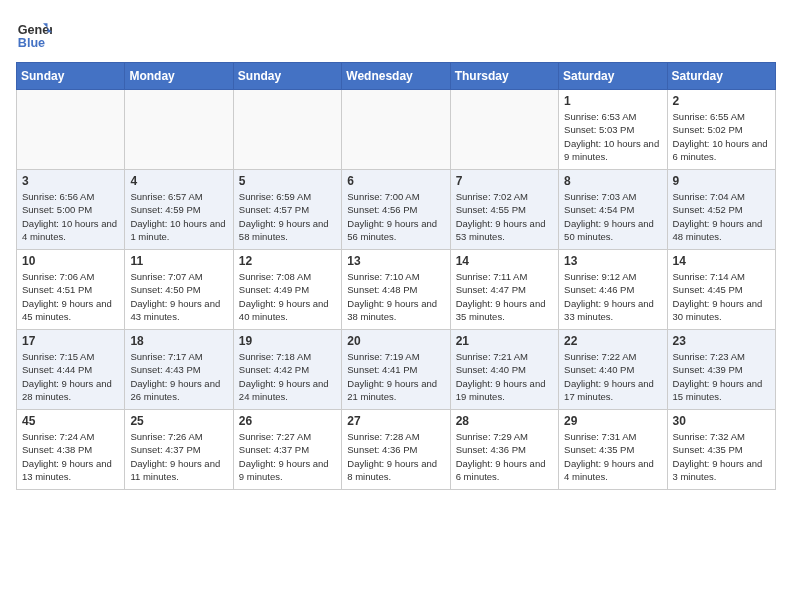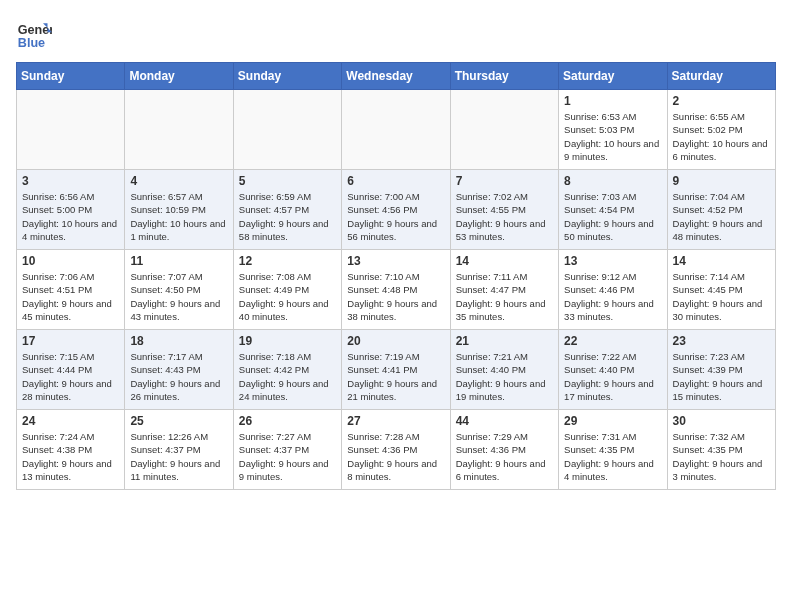--- a/index.html
+++ b/index.html
@@ -137,21 +137,21 @@
       <tr>
         <td>
           <span class="day-number">3</span>
           <div class="day-info">Sunrise: 6:56 AM
 Sunset: 5:00 PM
 Daylight: 10 hours and 4 minutes.</div>
         </td>
         <td>
           <span class="day-number">4</span>
           <div class="day-info">Sunrise: 6:57 AM
-Sunset: 10:59 PM
+Sunset: 4:59 PM
 Daylight: 10 hours and 1 minute.</div>
         </td>
         <td>
           <span class="day-number">5</span>
           <div class="day-info">Sunrise: 6:59 AM
 Sunset: 4:57 PM
 Daylight: 9 hours and 58 minutes.</div>
         </td>
         <td>
           <span class="day-number">6</span>
@@ -261,45 +261,45 @@
         </td>
         <td>
           <span class="day-number">23</span>
           <div class="day-info">Sunrise: 7:23 AM
 Sunset: 4:39 PM
 Daylight: 9 hours and 15 minutes.</div>
         </td>
       </tr>
       <tr>
         <td>
-          <span class="day-number">24</span>
+          <span class="day-number">45</span>
           <div class="day-info">Sunrise: 7:24 AM
 Sunset: 4:38 PM
 Daylight: 9 hours and 13 minutes.</div>
         </td>
         <td>
           <span class="day-number">25</span>
-          <div class="day-info">Sunrise: 12:26 AM
+          <div class="day-info">Sunrise: 7:26 AM
 Sunset: 4:37 PM
 Daylight: 9 hours and 11 minutes.</div>
         </td>
         <td>
           <span class="day-number">26</span>
           <div class="day-info">Sunrise: 7:27 AM
 Sunset: 4:37 PM
 Daylight: 9 hours and 9 minutes.</div>
         </td>
         <td>
           <span class="day-number">27</span>
           <div class="day-info">Sunrise: 7:28 AM
 Sunset: 4:36 PM
 Daylight: 9 hours and 8 minutes.</div>
         </td>
         <td>
-          <span class="day-number">44</span>
+          <span class="day-number">28</span>
           <div class="day-info">Sunrise: 7:29 AM
 Sunset: 4:36 PM
 Daylight: 9 hours and 6 minutes.</div>
         </td>
         <td>
           <span class="day-number">29</span>
           <div class="day-info">Sunrise: 7:31 AM
 Sunset: 4:35 PM
 Daylight: 9 hours and 4 minutes.</div>
         </td>

